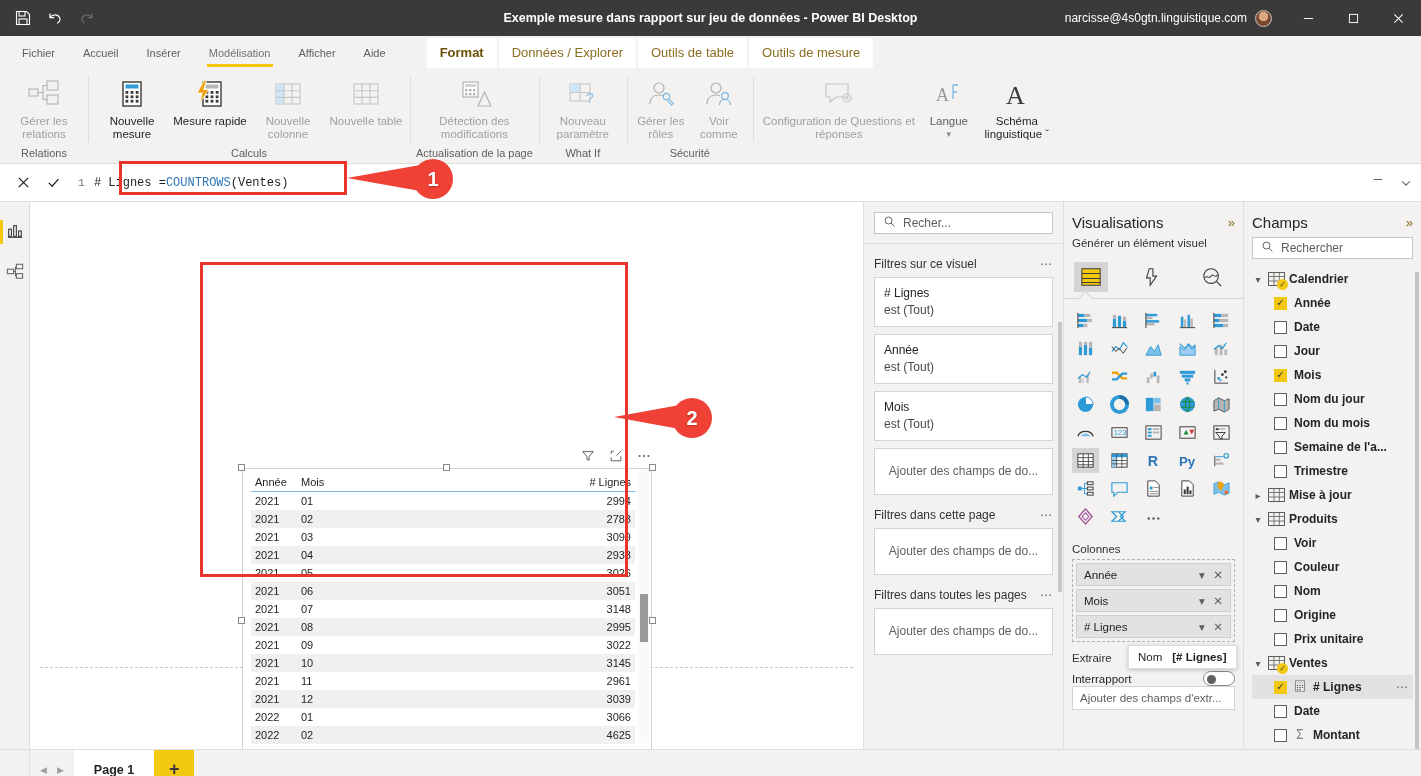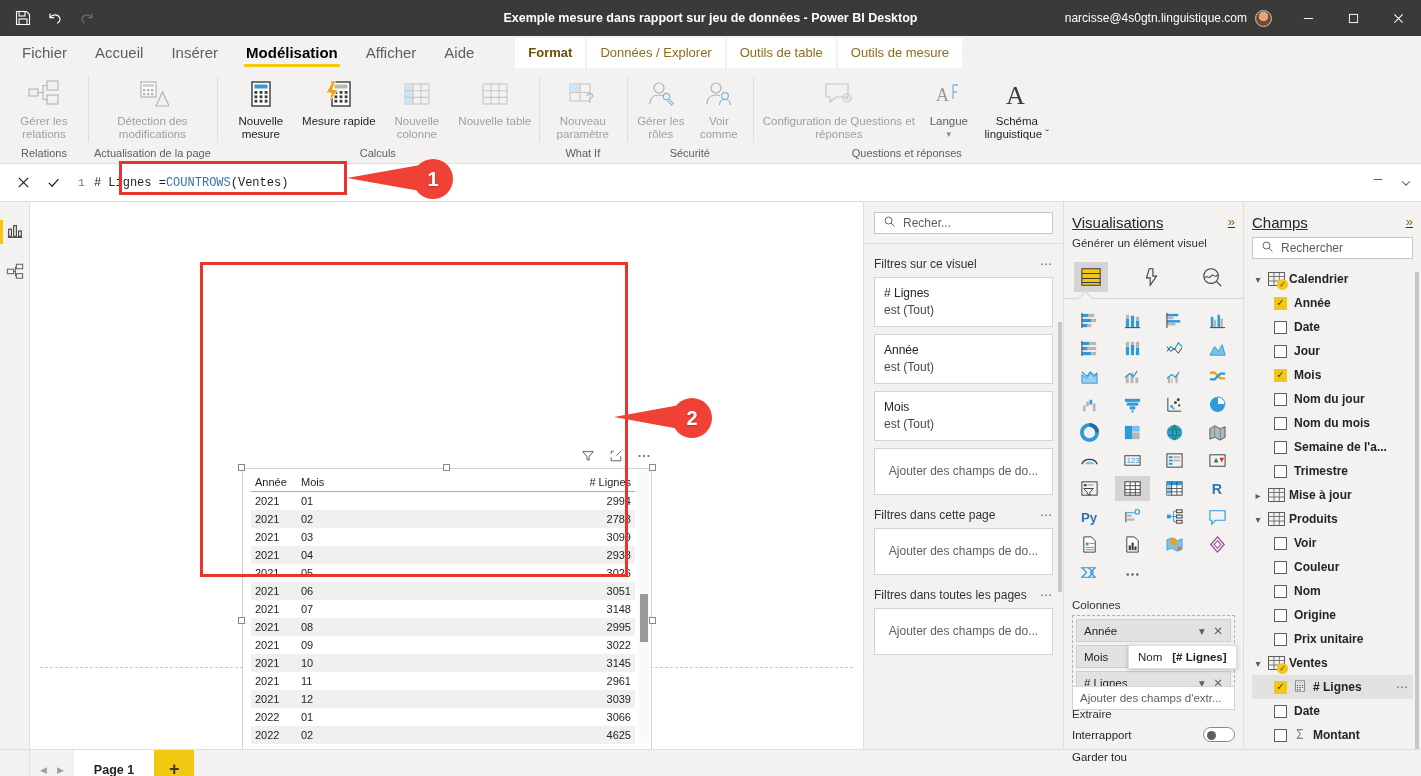--- a/index.html
+++ b/index.html
@@ -35,24 +35,24 @@
     width:45px; height:36px; display:flex; align-items:center; justify-content:center;
     color:#fff;
   }
 
   
   .ribtabs {
     height:32px; background:#f3f2f1; display:flex; align-items:flex-end;
     padding-left:8px; position:relative;
   }
   .rtab {
-    padding:0 14px; height:30px; line-height:30px; font-size:15px;
+    padding:0 14px; height:30px; line-height:30px; font-size:11px;
     color:#605e5c; position:relative; white-space:nowrap;
   }
-  .rtab.active { color:#000000; font-weight:bold; }
+  .rtab.active { color:#737373; font-weight:normal; }
   .rtab.active::after {
     content:""; position:absolute; left:12px; right:12px; bottom:1px;
     height:3px; background:#f2c811;
   }
   .ctx-group { display:flex; align-items:flex-end; margin-left:27px; gap:2px; }
   .ctab {
     padding:0 13px; height:30px; line-height:30px; font-size:13px;
     color:#8a6d1f; background:#fff; white-space:nowrap;
   }
   .ctab.sel { color:#6b4f05; font-weight:bold; }
@@ -185,40 +185,39 @@
   .fp-scroll {
     position:absolute; right:1px; top:120px; width:4px; height:270px; background:#c8c6c4;
   }
 
   
   .vizpane {
     width:180px; background:#f3f2f1; border-left:1px solid #e1dfdd;
     position:relative; padding:0 8px;
   }
   .pane-hd {
-    display:flex; justify-content:space-between; 
+    display:flex; justify-content:space-between; align-items:center;
     padding:12px 0 6px 0;
-    text-decoration:underline;
   }
   .pane-title { font-size:15px; color:#252423; }
   .chev2 { color:#8a6d1f; font-size:13px; }
   .subhd { font-size:11.5px; color:#323130; margin-bottom:13px; }
   .buildrow { display:flex; justify-content:space-between; padding:0 6px 0 2px; }
   .buildbtn {
     width:34px; height:30px; display:flex; align-items:center; justify-content:center;
   }
   .buildbtn.sel { background:#d6d4d2; }
   .vizsep { border-bottom:1px solid #d6d4d2; margin:6px -8px 0 -8px; position:relative; }
   .vizsep::after {
     content:""; position:absolute; left:16px; top:-5px; width:10px; height:10px;
     background:#f3f2f1; border-left:1px solid #d6d4d2; border-top:1px solid #d6d4d2;
     transform:rotate(45deg);
   }
   .vizgrid {
-    display:grid; grid-template-columns:repeat(4, 1fr); gap:3px 7px;
+    display:grid; grid-template-columns:repeat(5, 1fr); gap:3px 7px;
     padding:9px 0 6px 0;
   }
   .vcell {
     height:25px; display:flex; align-items:center; justify-content:center;
   }
   .vcell.sel { background:#d6d4d2; }
   .fieldwell-hd { font-size:11.5px; color:#323130; margin:8px 0 4px 0; }
   .wellbox { border:1px dashed #b3b0ad; padding:3px; }
   .wellitem {
     background:#e4e2e0; border:1px solid #d0cece; height:23px; margin-bottom:3px;
@@ -374,44 +373,20 @@
             </svg>
         </span>
         <span class="lbl">Gérer les relations</span>
       </div>
     </div>
     <div class="rgl">Relations</div>
   </div>
 
   <div class="rgroup">
     <div class="ritems">
-      <div class="rbtn xwide dis">
-        <span class="ricon">
-          <svg viewBox="0 0 34 30" width="34" height="30">
-              <rect x="6" y="3" width="15" height="15" fill="#fff" stroke="#b5b3b1" stroke-width="1.2"></rect>
-              <rect x="8" y="5" width="11" height="3" fill="#d4d2d0"></rect>
-              <g fill="#b5b3b1">
-                <rect x="8" y="10" width="2.4" height="2.4"></rect>
-                <rect x="12" y="10" width="2.4" height="2.4"></rect>
-                <rect x="16" y="10" width="2.4" height="2.4"></rect>
-                <rect x="8" y="14" width="2.4" height="2.4"></rect>
-                <rect x="12" y="14" width="2.4" height="2.4"></rect>
-                <rect x="16" y="14" width="2.4" height="2.4"></rect>
-              </g>
-              <path d="M21 27L27.5 13 34 27z" fill="none" stroke="#b5b3b1" stroke-width="1.2"></path>
-            </svg>
-        </span>
-        <span class="lbl">Détection des modifications</span>
-      </div>
-    </div>
-    <div class="rgl">Actualisation de la page</div>
-  </div>
-
-  <div class="rgroup">
-    <div class="ritems">
       <div class="rbtn wide">
         <span class="ricon">
           <svg viewBox="0 0 26 30" width="26" height="30">
               <rect x="4" y="3" width="18" height="24" fill="#fff" stroke="#3b3a39" stroke-width="1.4"></rect>
               <rect x="6.5" y="5.5" width="13" height="4" fill="#2e9bd6"></rect>
               <g fill="#3b3a39">
                 <rect x="6.5" y="12" width="2.8" height="2.8"></rect>
                 <rect x="11.6" y="12" width="2.8" height="2.8"></rect>
                 <rect x="16.7" y="12" width="2.8" height="2.8"></rect>
                 <rect x="6.5" y="16.4" width="2.8" height="2.8"></rect>
@@ -464,20 +439,44 @@
             </svg>
         </span>
         <span class="lbl">Nouvelle table</span>
       </div>
     </div>
     <div class="rgl">Calculs</div>
   </div>
 
   <div class="rgroup">
     <div class="ritems">
+      <div class="rbtn xwide dis">
+        <span class="ricon">
+          <svg viewBox="0 0 34 30" width="34" height="30">
+              <rect x="6" y="3" width="15" height="15" fill="#fff" stroke="#b5b3b1" stroke-width="1.2"></rect>
+              <rect x="8" y="5" width="11" height="3" fill="#d4d2d0"></rect>
+              <g fill="#b5b3b1">
+                <rect x="8" y="10" width="2.4" height="2.4"></rect>
+                <rect x="12" y="10" width="2.4" height="2.4"></rect>
+                <rect x="16" y="10" width="2.4" height="2.4"></rect>
+                <rect x="8" y="14" width="2.4" height="2.4"></rect>
+                <rect x="12" y="14" width="2.4" height="2.4"></rect>
+                <rect x="16" y="14" width="2.4" height="2.4"></rect>
+              </g>
+              <path d="M21 27L27.5 13 34 27z" fill="none" stroke="#b5b3b1" stroke-width="1.2"></path>
+            </svg>
+        </span>
+        <span class="lbl">Détection des modifications</span>
+      </div>
+    </div>
+    <div class="rgl">Actualisation de la page</div>
+  </div>
+
+  <div class="rgroup">
+    <div class="ritems">
       <div class="rbtn wide dis">
         <span class="ricon">
           <svg viewBox="0 0 32 30" width="32" height="30">
               <rect x="3" y="5" width="20" height="17" fill="none" stroke="#c8c6c4" stroke-width="1.1"></rect>
               <rect x="3" y="5" width="10" height="8.5" fill="#cfe4f5"></rect>
               <path d="M13 5v17M3 13.5h20" stroke="#c8c6c4" stroke-width="1.1"></path>
               <text x="19" y="24" font-family="Liberation Sans, sans-serif" font-size="14" fill="#8fc3ea">?</text>
             </svg>
         </span>
         <span class="lbl">Nouveau paramètre</span>
@@ -538,21 +537,20 @@
       </div>
       <div class="rbtn wide">
         <span class="ricon">
           <svg viewBox="0 0 30 30" width="30" height="30">
               <text x="4" y="25" font-family="Liberation Serif, serif" font-size="26" fill="#3b3a39">A</text>
             </svg>
         </span>
         <span class="lbl">Schéma linguistique ˇ</span>
       </div>
     </div>
-    <div class="rgl">Questions et réponses</div>
   </div>
 </div>
 
 <div class="fxbar">
   <span class="fxbtn">
     <svg viewBox="0 0 16 16" width="15" height="15">
         <path d="M3 3l10 10M13 3L3 13" stroke="#201f1e" stroke-width="1.3"></path>
       </svg>
   </span>
   <span class="fxbtn">

